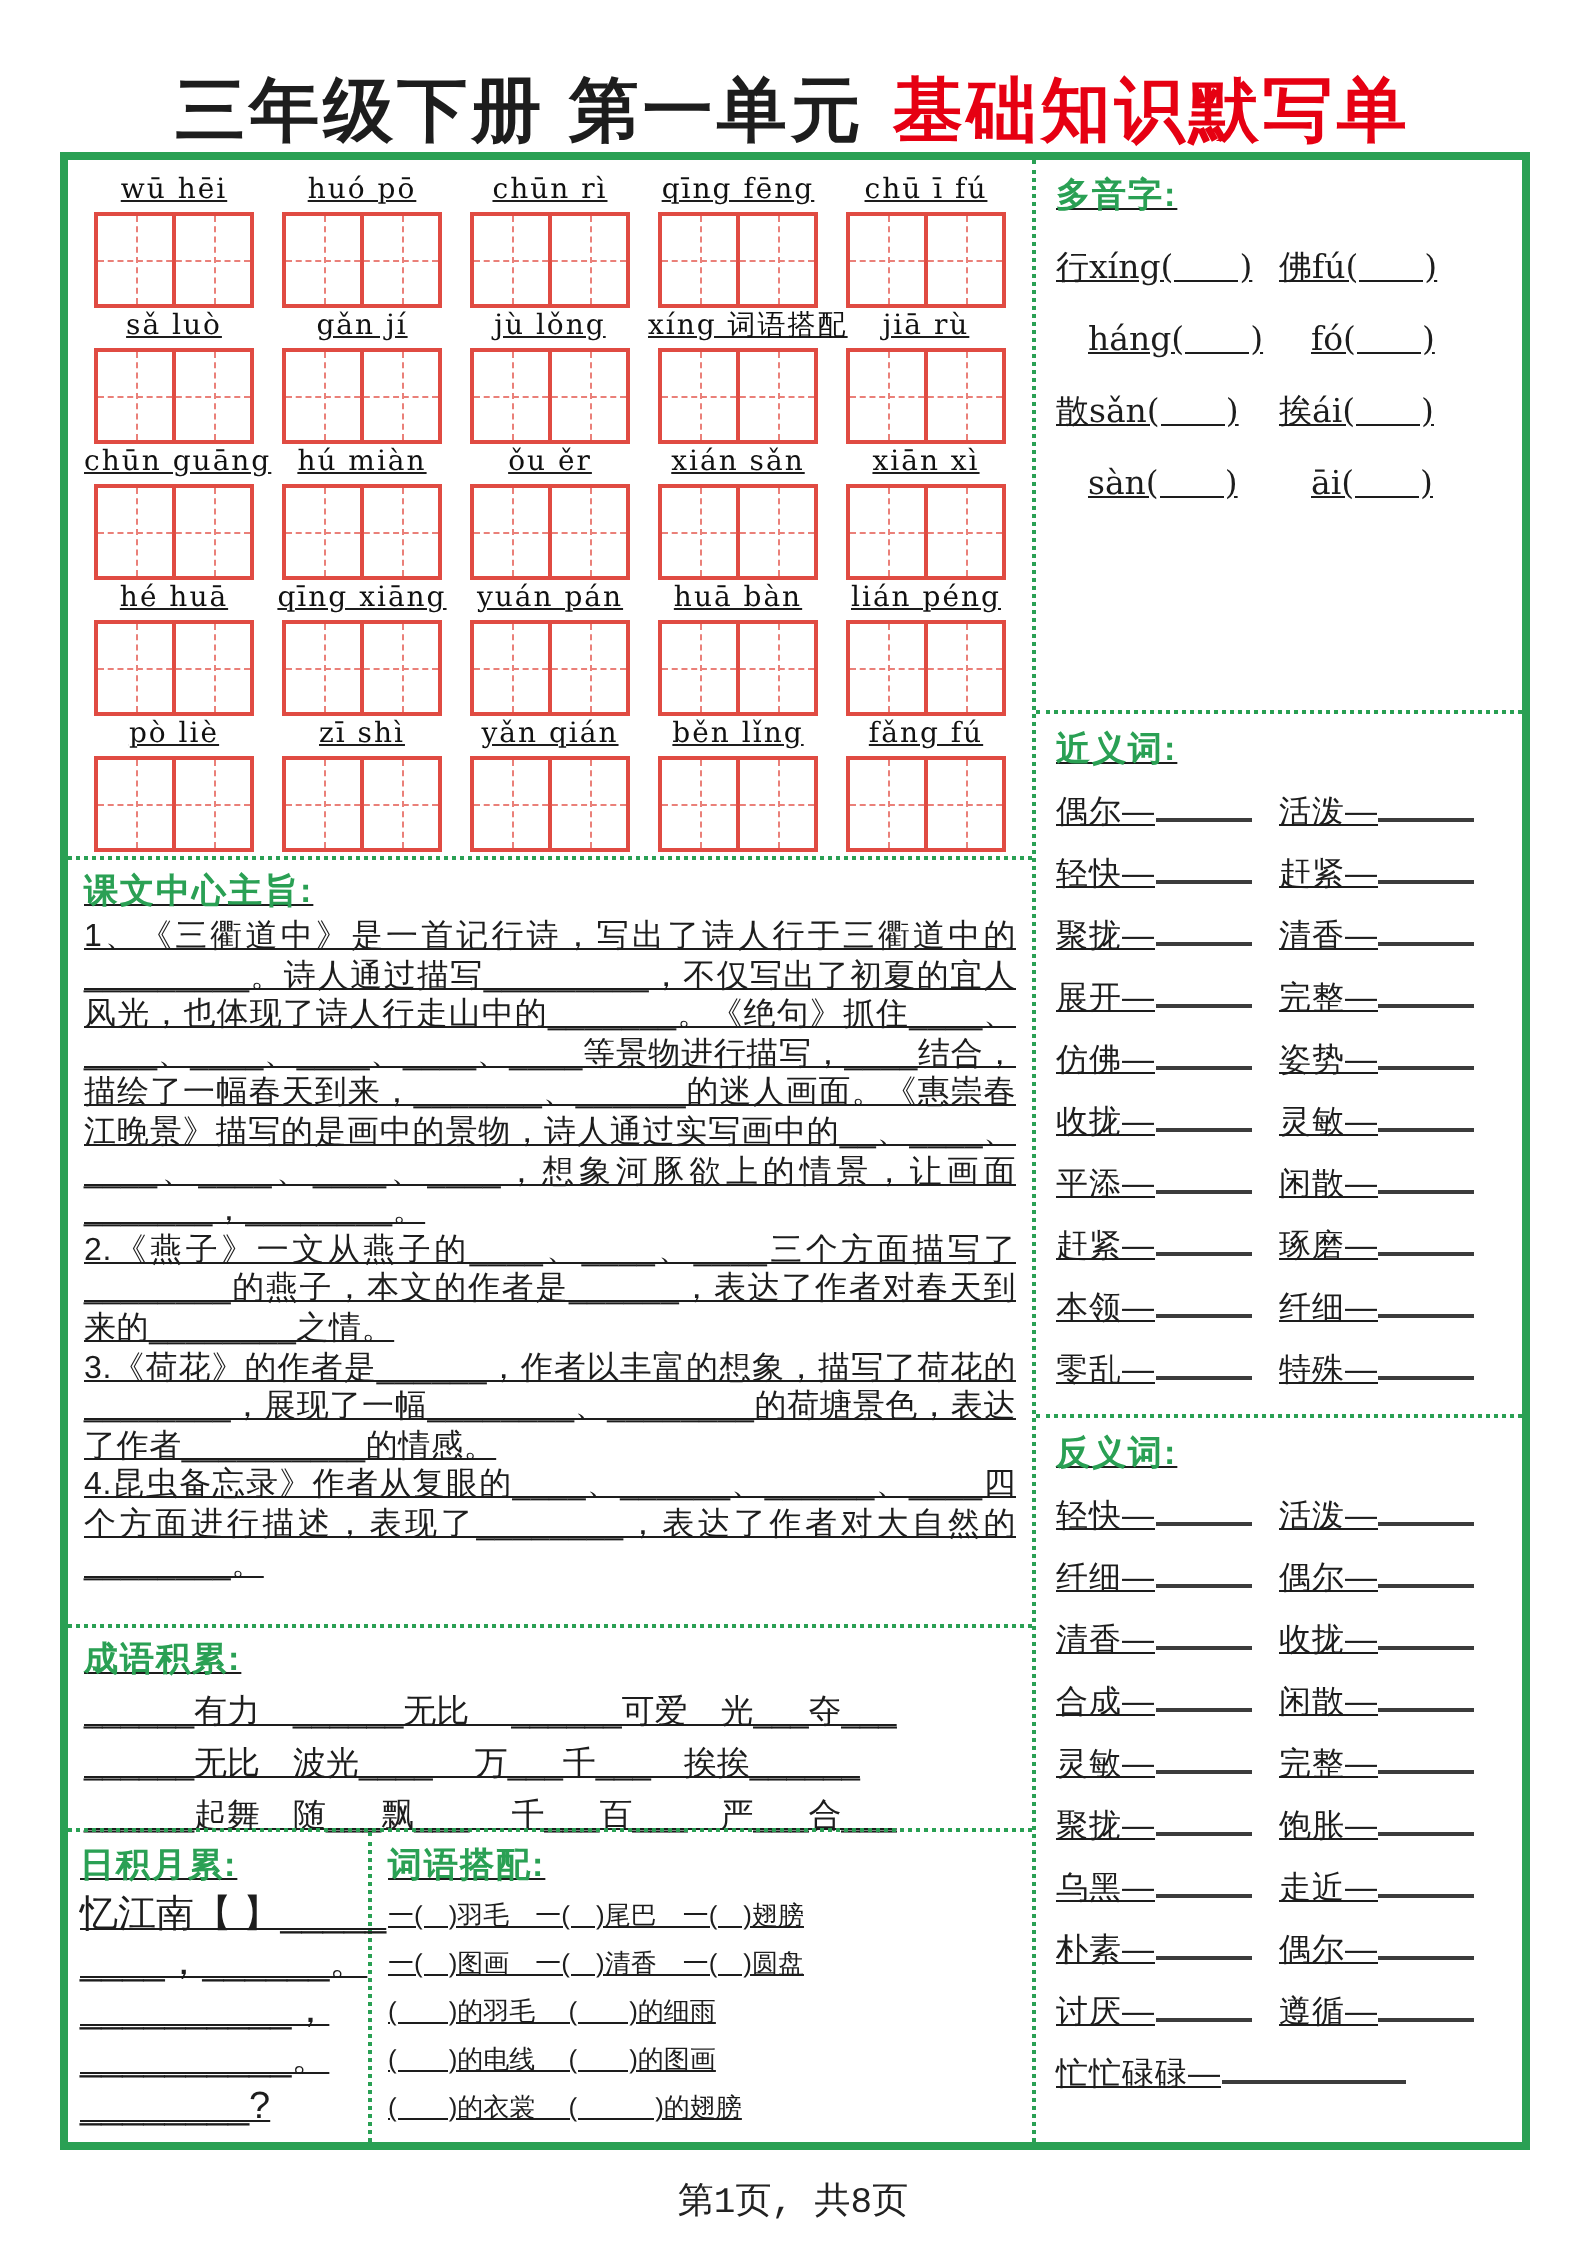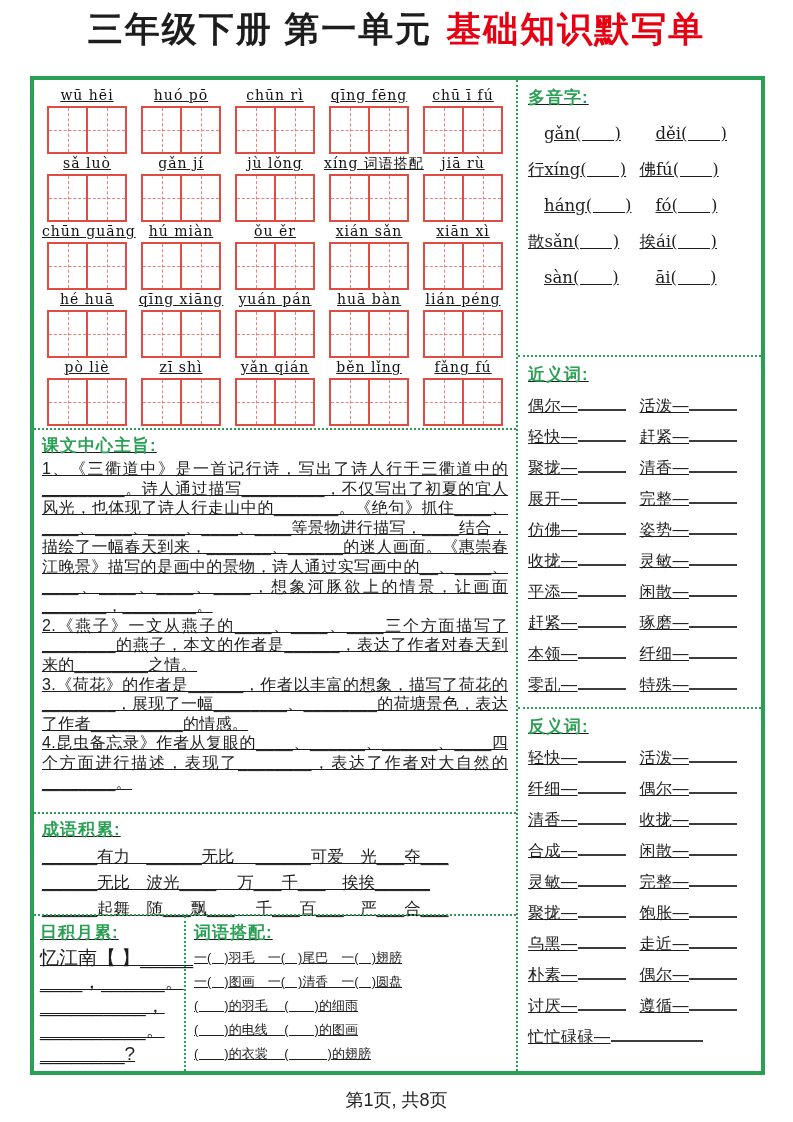--- a/index.html
+++ b/index.html
@@ -1,19 +1,19 @@
 <!DOCTYPE html>
 <html><head>
 <meta charset="utf-8">
 <style>
   html,body{margin:0;padding:0;background:#ffffff;}
   body{width:793px;height:1122px;position:relative;overflow:hidden;
        font-family:"Liberation Sans",sans-serif;color:#1d1d1d;}
 
-  .title{position:absolute;top:6px;left:0;width:100%;text-align:center;
+  .title{position:absolute;top:32px;left:0;width:100%;text-align:center;
          font-size:35px;font-weight:bold;letter-spacing:2px;white-space:nowrap;}
   .title .t-red{color:#e60012;margin-left:14px;}
 
   .sheet{position:absolute;left:30px;top:76px;width:727px;height:991px;
          border:4px solid #2aa054;display:flex;background:#fff;text-decoration:underline;}
 
   .left-col{width:482px;display:flex;flex-direction:column;}
   .right-col{flex:1;border-left:2px dotted #2aa054;display:flex;flex-direction:column;}
 
   .sec-head{color:#2aa054;font-weight:bold;font-size:17px;letter-spacing:1px;margin-bottom:2px;}
@@ -66,21 +66,21 @@
   .ant-section{flex:1;box-sizing:border-box;border-top:2px dotted #2aa054;
                padding:6px 10px;}
   .srow{display:flex;justify-content:space-between;margin-top:9px;}
   .sitem{width:50%;font-size:16px;white-space:nowrap;}
   .sword{letter-spacing:0.5px;}
   .blank{display:inline-block;width:48px;height:14px;border-bottom:2px solid #3c3c3c;}
   .srow.full{justify-content:flex-start;}
   .srow.full .blank{width:92px;}
 
   .footer{position:absolute;left:0;top:1088px;width:100%;text-align:center;
-          font-family:Liberation Sans, sans-serif;font-size:18px;color:#222;}
+          font-family:Liberation Mono, monospace;font-size:18px;color:#222;}
 </style>
 </head>
 <body>
 
 <div class="title">
   <span>三年级下册 第一单元</span><span class="t-red">基础知识默写单</span>
 </div>
 
 <div class="sheet">
   <div class="left-col">
@@ -316,24 +316,20 @@
     </div>
 
   </div>
 
   <div class="right-col">
 
     <div class="poly-section">
       <div class="sec-head">多音字:</div>
       <div id="poly-rows">
           <div class="polyrow">
-            <span class="pcell ind">gǎn(　　)</span>
-            <span class="pcell ind">děi(　　)</span>
-          </div>
-          <div class="polyrow">
             <span class="pcell">行xíng(　　)</span>
             <span class="pcell">佛fú(　　)</span>
           </div>
           <div class="polyrow">
             <span class="pcell ind">háng(　　)</span>
             <span class="pcell ind">fó(　　)</span>
           </div>
           <div class="polyrow">
             <span class="pcell">散sǎn(　　)</span>
             <span class="pcell">挨ái(　　)</span>

